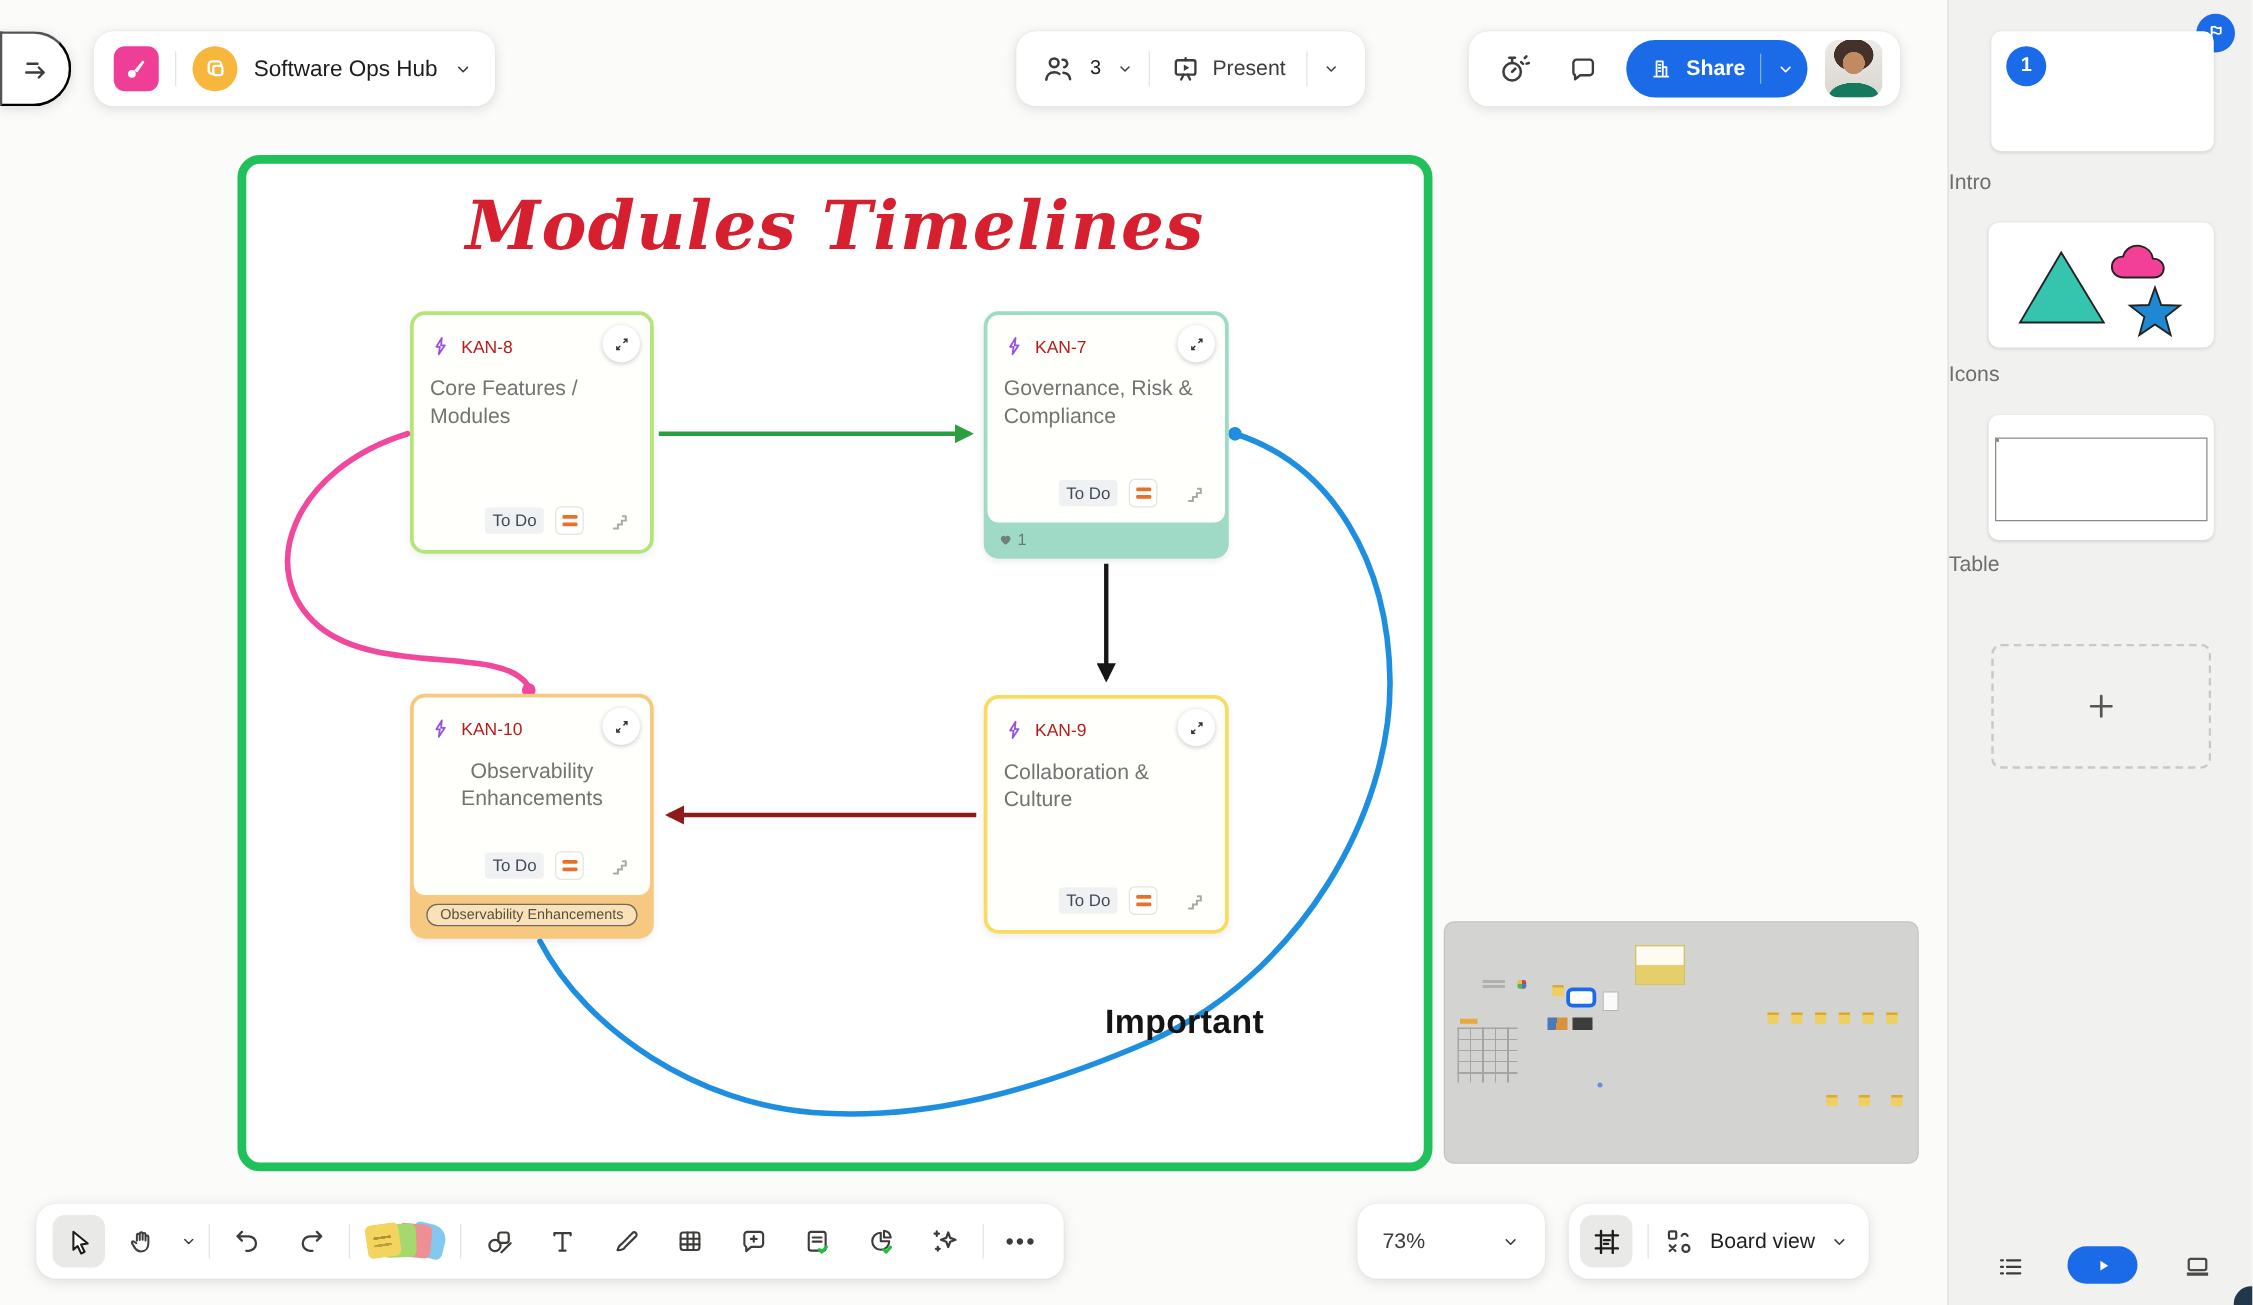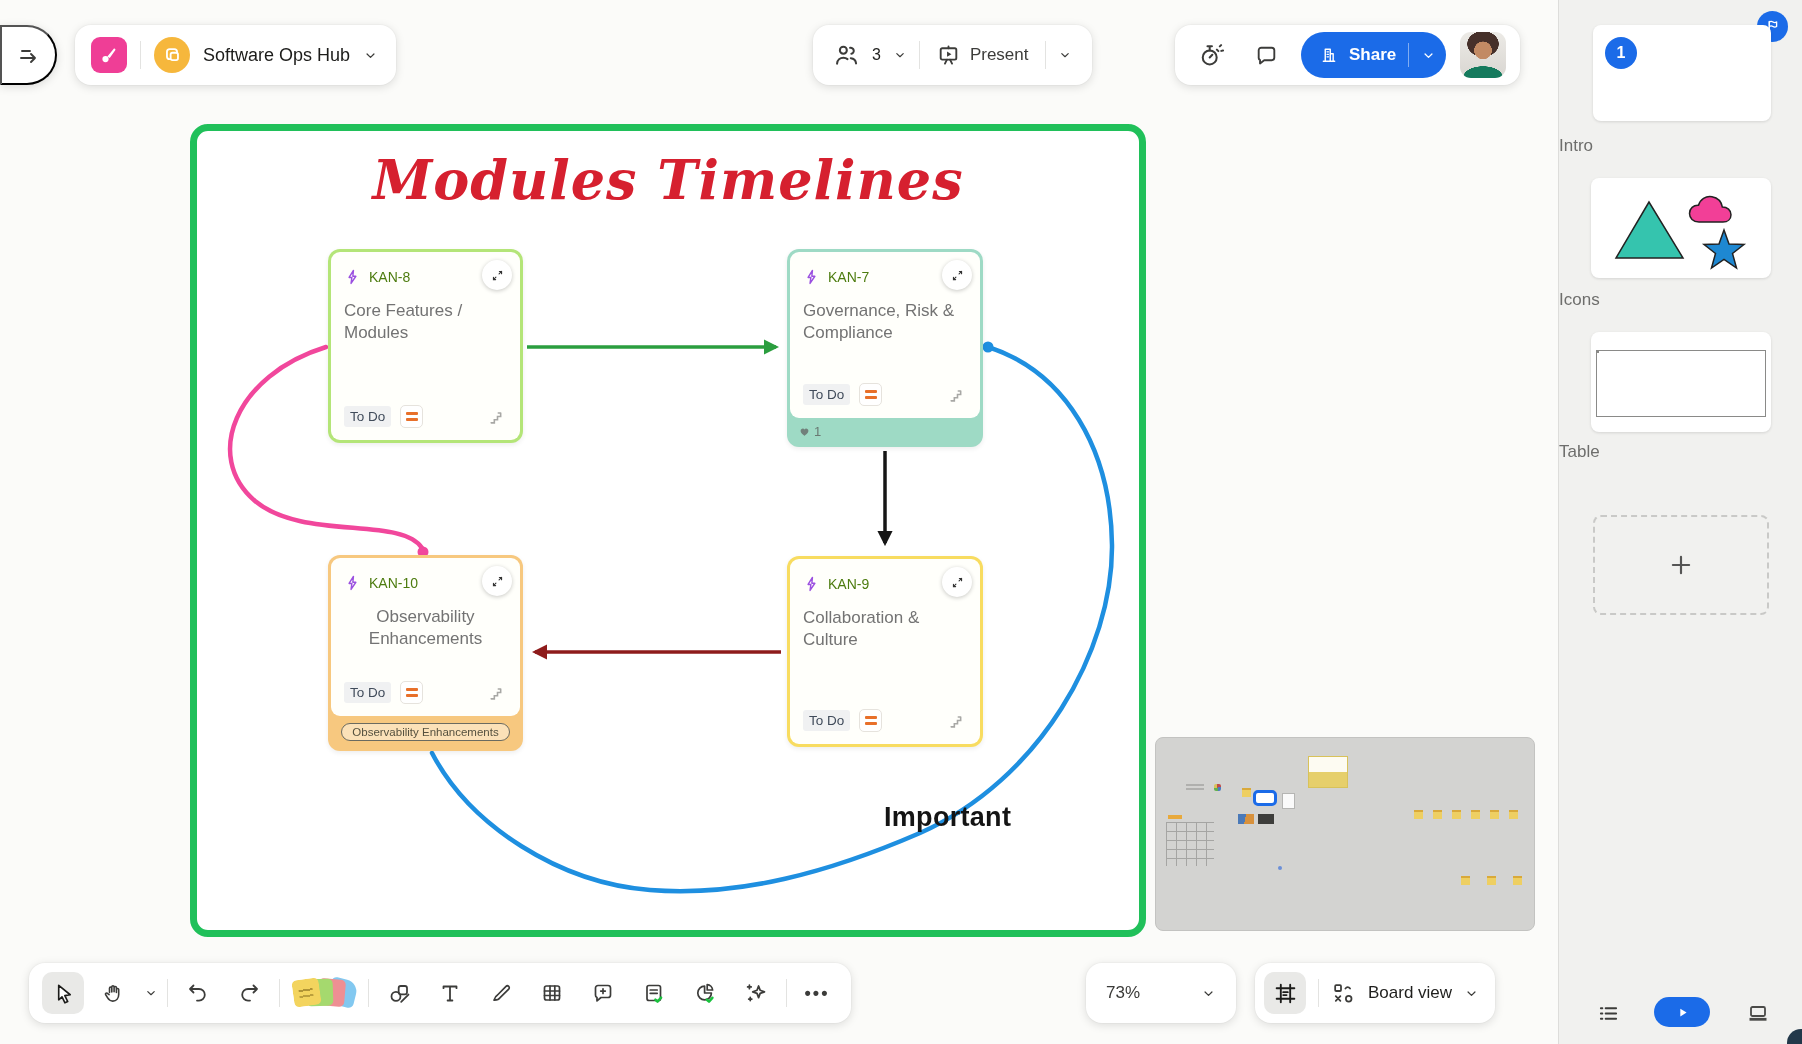--- a/index.html
+++ b/index.html
@@ -39,24 +39,24 @@
   .important-label { position:absolute; left:884px; top:802px; font-size:27px; font-weight:700; color:#141414; z-index:6; letter-spacing:.3px; }
 
   
   .card { position:absolute; border-radius:12px; padding:3px; display:flex; flex-direction:column; z-index:3; box-shadow:0 2px 5px rgba(0,0,0,.07); }
   .card--green  { background:var(--card_green,#b4e578); }
   .card--mint   { background:var(--card_mint,#9edac5); }
   .card--orange { background:var(--card_orange,#f7c87f); }
   .card--yellow { background:var(--card_yellow,#f8dc60); }
   .card-inner { flex:1; background:#fffffb; border-radius:9px; padding:11px 13px 12px; display:flex; flex-direction:column; min-height:0; }
   .card-head { display:flex; align-items:center; gap:7px; }
-  .card-key { font-size:14px; color:#4d7c0f; }
+  .card-key { font-size:14px; color:#b91c1c; }
   .expand-btn { margin-left:auto; width:30px; height:30px; border-radius:50%; background:#fff; border:none; box-shadow:0 1px 4px rgba(0,0,0,.22); display:flex; align-items:center; justify-content:center; color:#333; cursor:pointer; margin-top:-3px; margin-right:-5px; }
   .card-title { margin-top:10px; font-size:17px; line-height:1.32; color:#737373; }
-  .card-foot { margin-top:auto; display:flex; align-items:center; gap:9px; }
+  .card-foot { margin-top:auto; display:flex; align-items:center; gap:9px;margin-left:44px; }
   .status-chip { background:#f0f1f2; color:#404b5a; font-size:13.5px; padding:3px 6px; border-radius:3px; }
   .prio-box { width:23px; height:23px; background:#fff; border:1px solid #e6e3dd; border-radius:5px; display:flex; flex-direction:column; align-items:center; justify-content:center; gap:3px; }
   .prio-box i { display:block; width:12px; height:3px; border-radius:1px; background:var(--priority_orange,#e8702a); }
   .progress-ic { margin-left:auto; color:#a8a8a5; }
   .card-strip { display:flex; align-items:center; padding:0 8px; }
   .strip-mint { height:26px; color:#697972; font-size:13px; gap:3px; }
   .strip-orange { height:32px; justify-content:center; }
   .tag-pill { border:1.4px solid #6b6b60; border-radius:10px; padding:2px 10px; font-size:11.5px; color:#55513f; background:rgba(255,255,255,.45); white-space:nowrap; }
 
   

